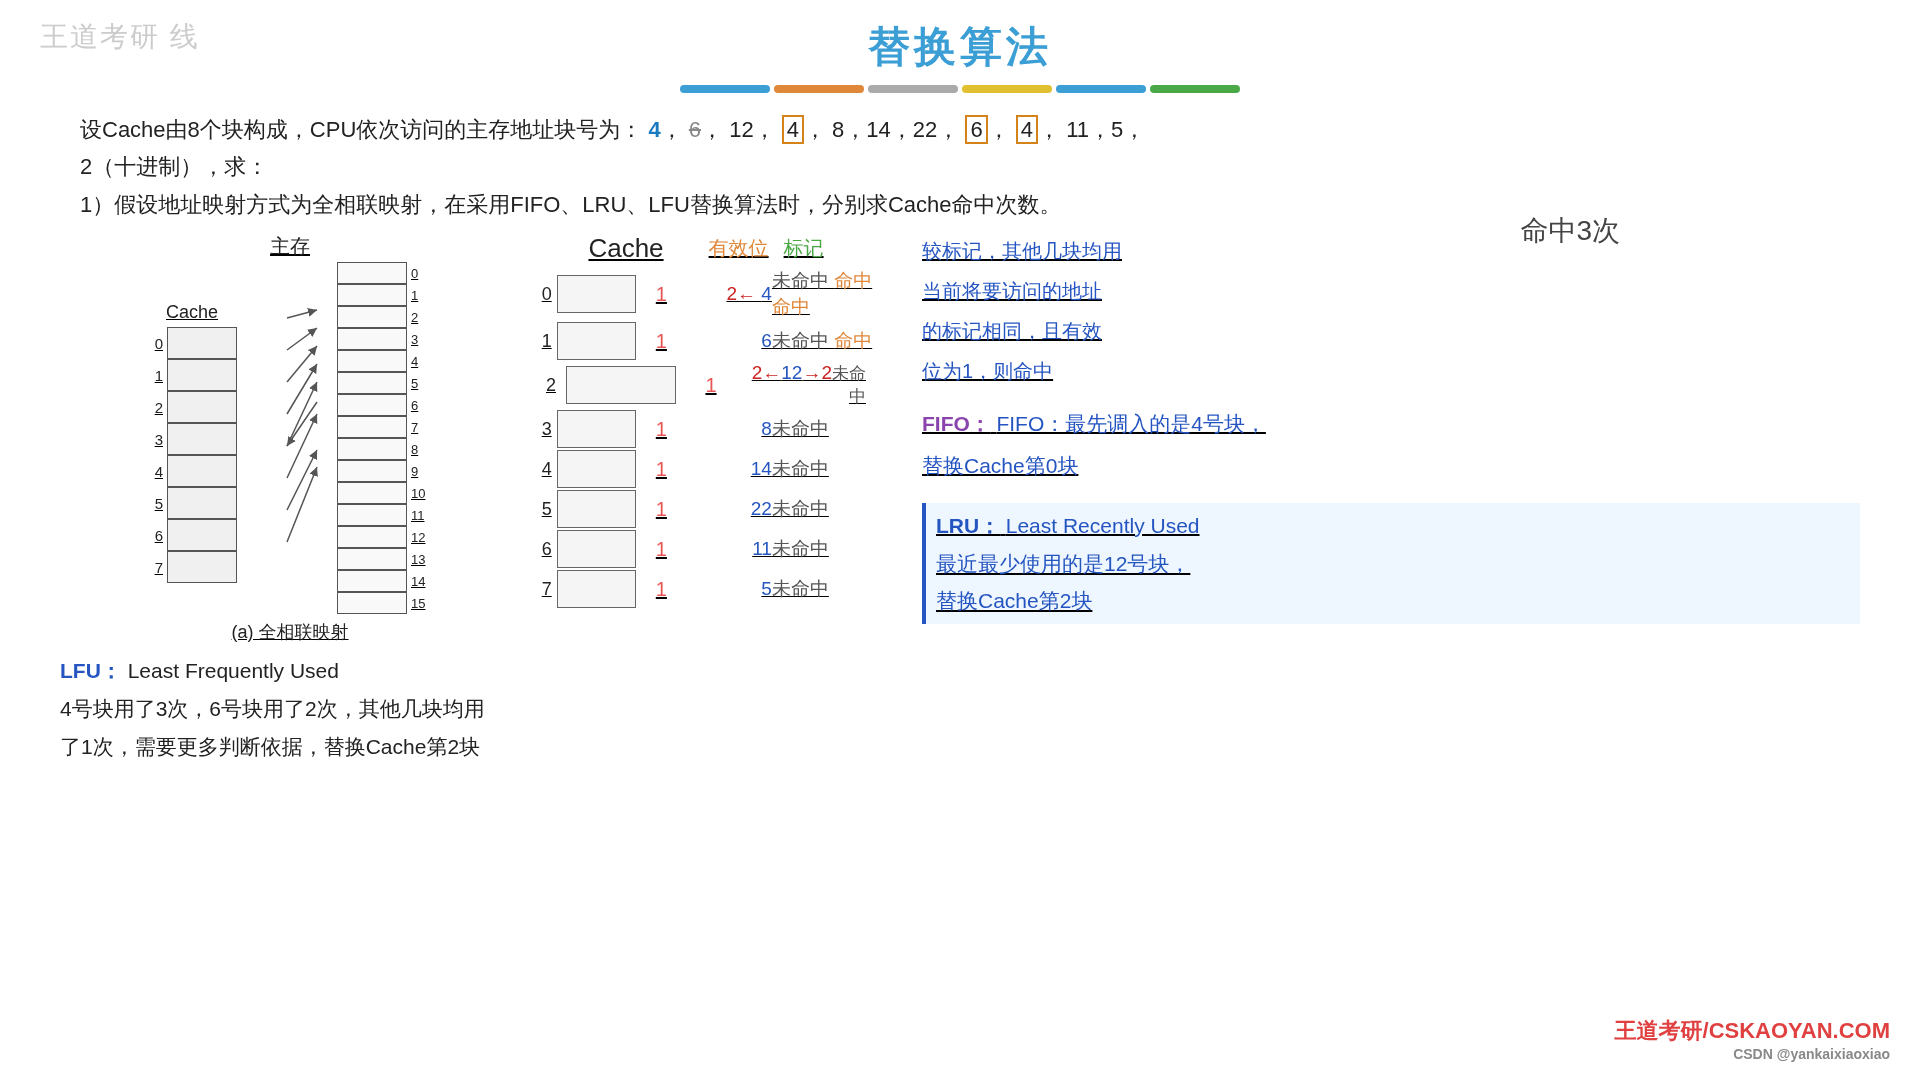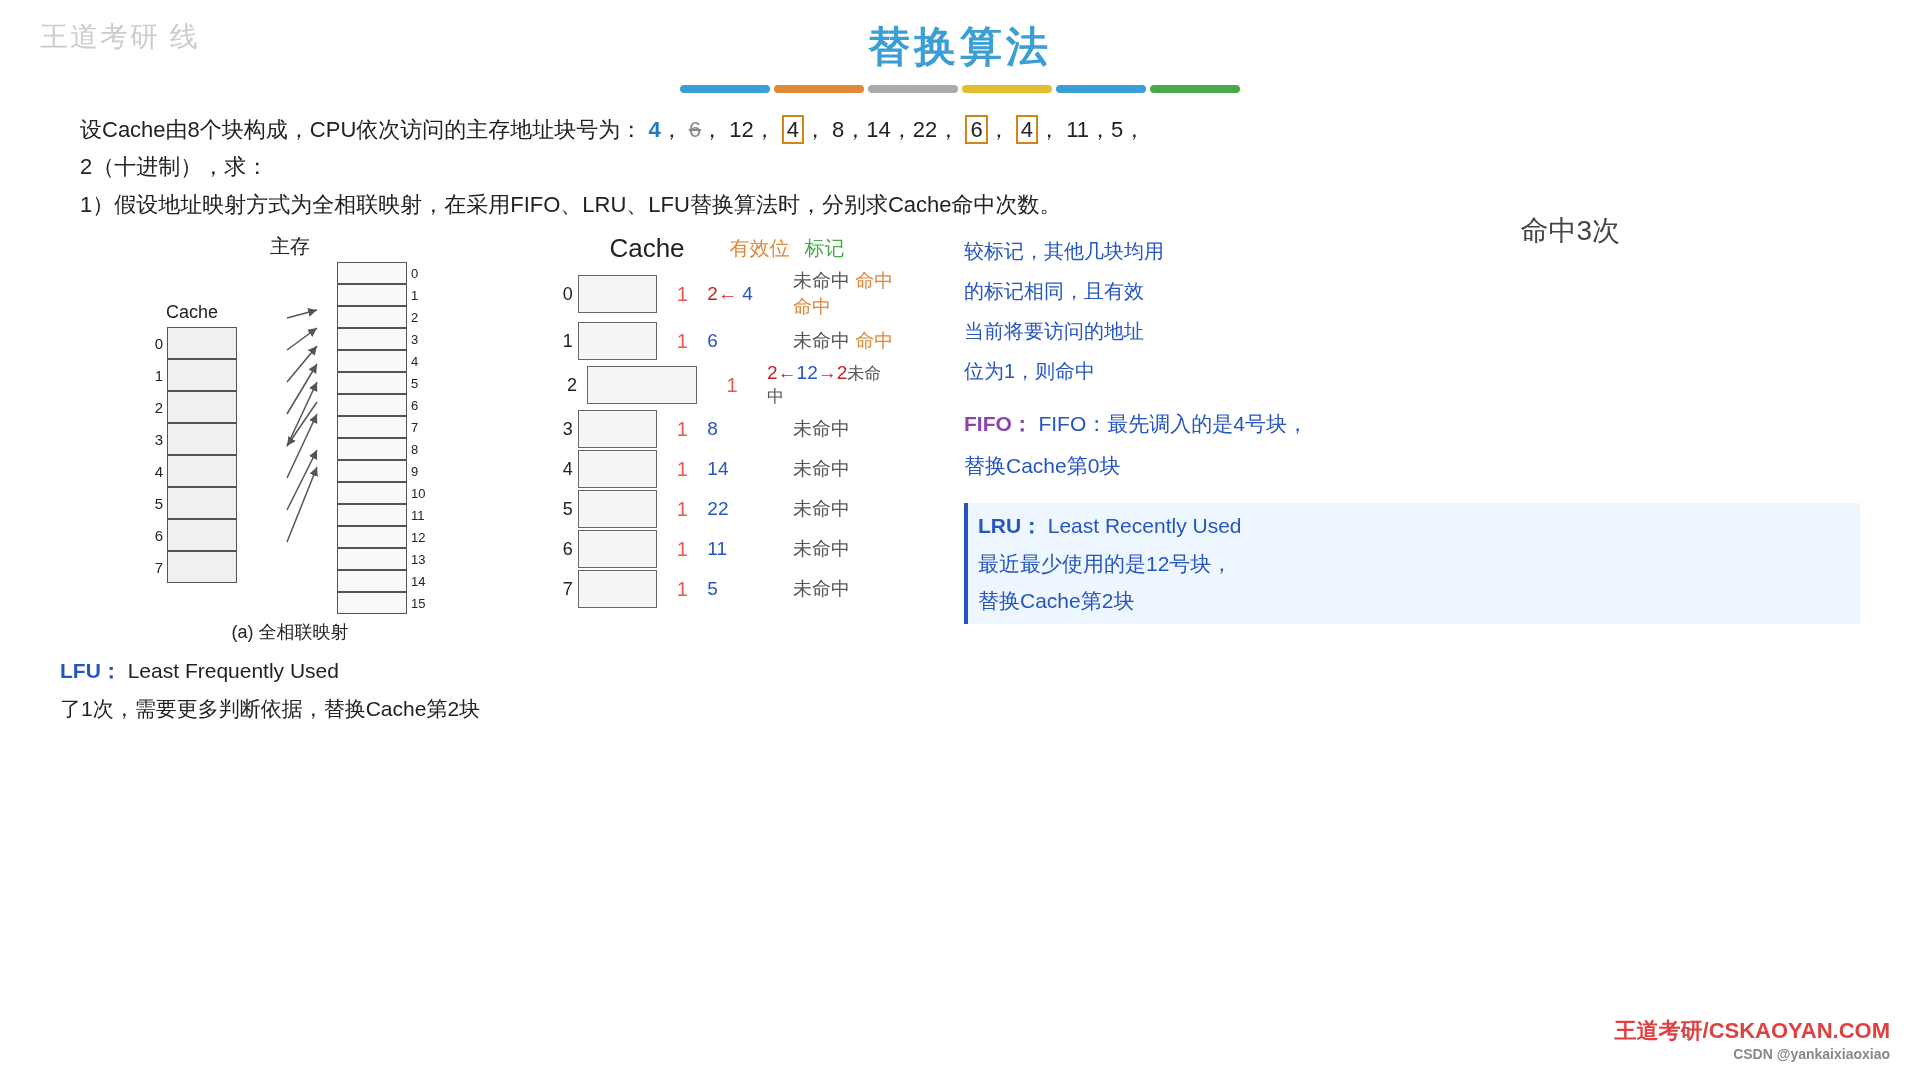--- a/index.html
+++ b/index.html
@@ -55,21 +55,22 @@
       top: 212px;
       right: 300px;
       font-size: 28px;
       color: #444;
     }
     
     .content-area {
       display: flex;
       margin: 0 60px;
       margin-top: 10px;
-      gap: 37px;
+      gap: 16px;
+      text-decoration: underline;
     }
     
     .diagram-section {
       width: 460px;
       flex-shrink: 0;
     }
     .diagram-title-main {
       text-align: center;
       font-size: 20px;
       color: #222;
@@ -170,21 +171,21 @@
     .col-h-tag   { width: 60px; font-size: 20px; color: #4aa847; text-align: center; }
     .cache-table-rows { display: flex; flex-direction: column; gap: 2px; }
     .cache-table-row {
       display: flex;
       align-items: center;
       gap: 0;
     }
     .ct-row-num { width: 30px; font-size: 18px; color: #222; text-align: center; }
     .ct-cell { width: 110px; height: 38px; border: 1.5px solid #666; background: #f5f5f5; }
     .ct-valid { width: 70px; font-size: 20px; color: #e85555; text-align: center; }
-    .ct-tag   { width: 120px; font-size: 19px; color: #2555c0; text-align: left; }
+    .ct-tag   { width: 120px; font-size: 19px; color: #2555c0; text-align: right; }
     .ct-status { width: 160px; font-size: 19px; color: #555; }
     .ct-status.miss { color: #555; }
 
     
     .explanation-section {
       flex: 1;
       padding-left: 20px;
       font-size: 20px;
       line-height: 1.8;
     }
@@ -481,24 +482,24 @@
         <span class="ct-status miss">未命中</span>
       </div>
     </div>
   </div>
 
   <div class="explanation-section">
     <div class="expl-line expl-assoc">
       <span>较标记，其他几块均用</span>
     </div>
     <div class="expl-line expl-assoc">
+      <span>当前将要访问的地址</span>
+    </div>
+    <div class="expl-line expl-assoc">
       <span>的标记相同，且有效</span>
-    </div>
-    <div class="expl-line expl-assoc">
-      <span>当前将要访问的地址</span>
     </div>
     <div class="expl-line expl-assoc">
       <span>位为1，则命中</span>
     </div>
     <div style="height:12px;"></div>
     <div class="expl-line">
       <span style="color:#8b44ac;font-size:21px;font-weight:bold;">FIFO：</span>
       <span style="color:#2555c0;font-size:21px;">FIFO：最先调入的是4号块，</span>
     </div>
     <div class="expl-line">
@@ -515,19 +516,20 @@
     </div>
   </div>
 
 </div>
 
 <div class="bottom-section">
   <div class="lfu-text">
     <span class="lfu-label">LFU：</span>
     <span>Least Frequently Used</span>
   </div>
+  <div class="lfu-text">4号块用了3次，6号块用了2次，其他几块均用</div>
   <div class="lfu-text">了1次，需要更多判断依据，替换Cache第2块</div>
 </div>
 
 <div class="watermark">
   <div>王道考研/CSKAOYAN.COM</div>
   <div class="watermark-sub">CSDN @yankaixiaoxiao</div>
 </div>
 
 </body></html>

